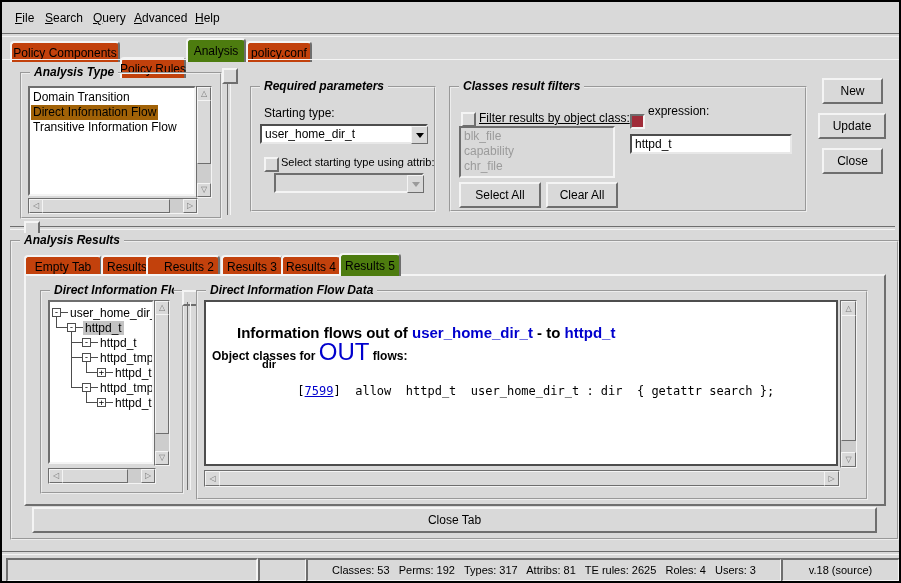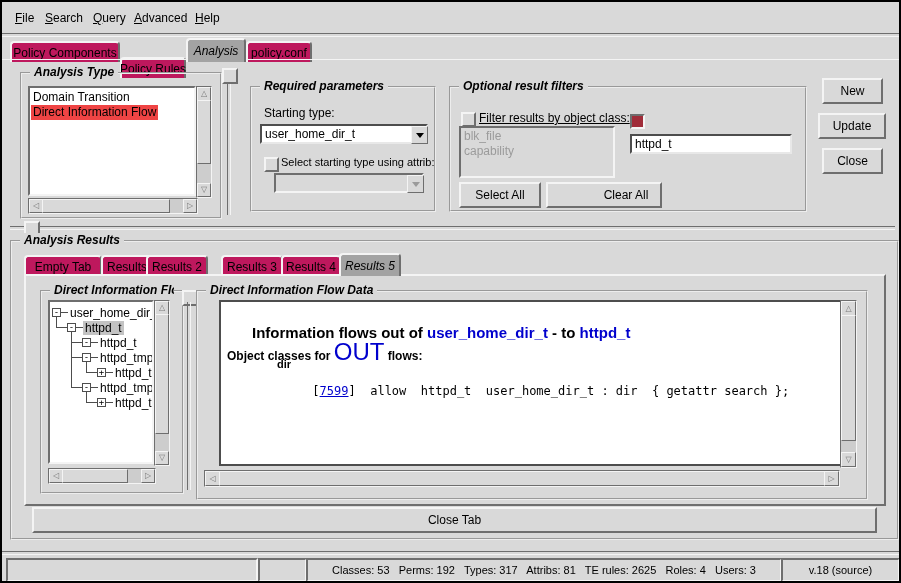--- a/index.html
+++ b/index.html
@@ -12,27 +12,27 @@
   .s2{border:2px solid;border-color:#6e6e6e #f4f4f4 #f4f4f4 #6e6e6e;}
   .groove{border:2px groove #ededed;}
   .btn{background:#d9d9d9;display:flex;align-items:center;justify-content:center;cursor:default;}
   .gl{position:absolute;top:-9px;left:8px;background:#d9d9d9;padding:0 4px;font-weight:bold;
       font-style:italic;font-size:12px;white-space:nowrap;z-index:3;}
   .white{background:#fff;}
   
   .mitem{position:absolute;top:9px;font-size:12px;white-space:nowrap;}
   .u{text-decoration:underline;}
   
-  .tab{position:absolute;background:#be185d;border:2px solid;border-color:#f4f4f4 #6e6e6e #d9d9d9 #f4f4f4;
+  .tab{position:absolute;background:#c2410c;border:2px solid;border-color:#f4f4f4 #6e6e6e #d9d9d9 #f4f4f4;
        border-bottom:none;border-radius:4px 4px 0 0;display:flex;align-items:center;justify-content:center;
        font-size:12px;white-space:nowrap;}
-  .tab.sel{background:#a3a3a3;z-index:6;font-style:italic;}
+  .tab.sel{background:#4d7c0f;z-index:6;}
   
   .litem{line-height:15px;padding:0 2px;white-space:nowrap;width:fit-content;}
-  .litem.sel{background:#ef4444;}
+  .litem.sel{background:#a16207;}
   .dimitem{line-height:15px;padding:0 3px;color:#9b9b9b;white-space:nowrap;}
   
   .sb{background:#cdcdcd;border:1px solid;border-color:#6e6e6e #f4f4f4 #f4f4f4 #6e6e6e;}
   .sb-btn{position:absolute;background:#d9d9d9;border:1px solid;border-color:#f4f4f4 #6e6e6e #6e6e6e #f4f4f4;
           display:flex;align-items:center;justify-content:center;font-size:8px;color:#7a7a7a;line-height:8px;}
   .sb-thumb{position:absolute;background:#d9d9d9;border:1px solid;border-color:#f4f4f4 #6e6e6e #6e6e6e #f4f4f4;}
   
   .chk{position:absolute;width:11px;height:11px;background:#d9d9d9;
        border:2px solid;border-color:#f4f4f4 #6e6e6e #6e6e6e #f4f4f4;}
   .chk.on{background:#a02c39;border-color:#6e6e6e #f4f4f4 #f4f4f4 #6e6e6e;}
@@ -85,20 +85,21 @@
       <span>policy.conf</span>
     </div>
   <div class="abs" style="left:0;top:57px;width:897px;height:1px;background:#f4f4f4;z-index:5;"></div>
 
   <div class="abs groove" style="left:18px;top:70px;width:198px;height:143px;">
     <div class="gl">Analysis Type</div>
   </div>
   <div class="abs white s2" style="left:26px;top:84px;width:168px;height:110px;padding:2px 1px;box-sizing:border-box;overflow:hidden;">
     <div class="litem">Domain Transition</div>
     <div class="litem sel">Direct Information Flow</div>
+    <div class="litem">Transitive Information Flow</div>
   </div>
   <div class="abs sb" style="left:194px;top:84px;width:14px;height:110px;">
     <div class="sb-btn" style="left:0;top:0;width:12px;height:12px;">△</div>
     <div class="sb-thumb" style="left:0;top:13px;width:12px;height:62px;"></div>
     <div class="sb-btn" style="left:0;bottom:0;width:12px;height:12px;">▽</div>
   </div>
   <div class="abs sb" style="left:26px;top:196px;width:168px;height:14px;">
     <div class="sb-btn" style="left:0;top:0;width:12px;height:12px;">◁</div>
     <div class="sb-thumb" style="left:13px;top:0;width:126px;height:12px;"></div>
     <div class="sb-btn" style="right:0;top:0;width:12px;height:12px;">▷</div>
@@ -121,36 +122,38 @@
   <span class="chk" style="left:262px;top:155px;"></span>
   <div class="abs" style="left:279px;top:154px;font-size:11px;white-space:nowrap;">Select starting type using attrib:</div>
   <div class="combo-field" style="left:272px;top:171px;width:150px;height:20px;background:#d9d9d9;border-color:#6e6e6e #f4f4f4 #f4f4f4 #6e6e6e;box-sizing:border-box;">
     <span></span>
   </div>
   <div class="combo-btn" style="left:405px;top:173px;width:15px;height:16px;">
     <span class="tri-dn dis"></span>
   </div>
 
   <div class="abs groove" style="left:447px;top:84px;width:354px;height:122px;">
-    <div class="gl">Optional result filters</div>
+    <div class="gl">Classes result filters</div>
   </div>
   <span class="chk" style="left:459px;top:110px;"></span>
   <div class="abs" style="left:477px;top:109px;white-space:nowrap;text-decoration:underline;">Filter results by object class:</div>
   <div class="abs s2" style="left:457px;top:124px;width:156px;height:52px;background:#d9d9d9;padding:1px 0;box-sizing:border-box;overflow:hidden;">
     <div class="dimitem">blk_file</div>
     <div class="dimitem">capability</div>
+    <div class="dimitem">chr_file</div>
   </div>
   <div class="abs btn r2" style="left:457px;top:180px;width:78px;height:22px;">
       <span>Select All</span>
     </div>
-  <div class="abs btn r2" style="left:544px;top:180px;width:68px;height:22px;padding-left:44px;">
+  <div class="abs btn r2" style="left:544px;top:180px;width:68px;height:22px;">
       <span>Clear All</span>
     </div>
   <span class="chk on" style="left:628px;top:112px;"></span>
   <div class="abs" style="left:646px;top:102px;white-space:nowrap;line-height:14px;">
+    <div>expression:</div>
   </div>
   <input class="combo-field" style="left: 628px; top: 132px; width: 162px; height: 20px; box-sizing: border-box; font-family: &quot;Liberation Sans&quot;, sans-serif; outline: none;" value="httpd_t">
 
   <div class="abs btn r2" style="left:820px;top:76px;width:57px;height:22px;">
       <span>New</span>
     </div>
   <div class="abs btn r2" style="left:816px;top:111px;width:64px;height:22px;">
       <span>Update</span>
     </div>
   <div class="abs btn r2" style="left:820px;top:146px;width:57px;height:22px;">
@@ -163,21 +166,21 @@
   <div class="abs groove" style="left:8px;top:238px;width:885px;height:296px;">
     <div class="gl">Analysis Results</div>
   </div>
 
   <div class="tab" style="left:22px;top:253px;width:74px;height:19px;">
       <span>Empty Tab</span>
     </div>
   <div class="tab" style="left:99px;top:253px;width:58px;height:19px;">
       <span>Results 1</span>
     </div>
-  <div class="tab" style="left:144px;top:253px;width:58px;height:19px;">
+  <div class="tab" style="left:144px;top:253px;width:58px;height:19px;padding-left:12px;">
       <span>Results 2</span>
     </div>
   <div class="tab" style="left:219px;top:253px;width:58px;height:19px;">
       <span>Results 3</span>
     </div>
   <div class="tab" style="left:279px;top:253px;width:56px;height:19px;">
       <span>Results 4</span>
     </div>
   <div class="tab sel" style="left:337px;top:251px;width:58px;height:21px;">
       <span>Results 5</span>
@@ -247,21 +250,21 @@
     <div class="sb-thumb" style="left:13px;top:0;width:64px;height:12px;"></div>
     <div class="sb-btn" style="right:0;top:0;width:12px;height:12px;">▷</div>
   </div>
 
   <div class="abs r2" style="left:180px;top:288px;width:12px;height:12px;background:#d9d9d9;"></div>
   <div class="abs" style="left:185px;top:300px;width:2px;height:188px;border-left:1px solid #6e6e6e;border-right:1px solid #f4f4f4;"></div>
 
   <div class="abs groove" style="left:194px;top:288px;width:668px;height:206px;">
     <div class="gl">Direct Information Flow Data</div>
   </div>
-  <div class="abs white" style="left:217px;top:298px;width:634px;height:166px;border:2px solid #4d4d4d;box-sizing:border-box;overflow:hidden;text-align:center;">
+  <div class="abs white" style="left:202px;top:298px;width:634px;height:166px;border:2px solid #4d4d4d;box-sizing:border-box;overflow:hidden;text-align:center;">
     <div class="abs" style="left:6px;top:5px;font-size:15px;font-weight:bold;white-space:pre;">
       <span>Information flows out of</span><span> </span><span class="blue">user_home_dir_t</span><span> </span><span>- to</span><span> </span><span class="blue">httpd_t</span>
     </div>
     <div class="abs" style="left:6px;top:36px;display:flex;align-items:baseline;white-space:pre;">
       <span style="font-size:12px;font-weight:bold;">Object classes for</span><span> </span><span class="blue" style="font-size:24px;">OUT</span><span> </span><span style="font-size:12px;font-weight:bold;">flows:</span>
     </div>
     <div class="abs" style="left:56px;top:56px;font-size:11px;font-weight:bold;">dir</div>
     <div class="abs mono" style="left:48px;top:68px;">
       <span>[</span><span class="blue" style="text-decoration:underline;">7599</span><span>]</span><span>  </span><span>allow  httpd_t  user_home_dir_t : dir  { getattr search };</span>
     </div>

